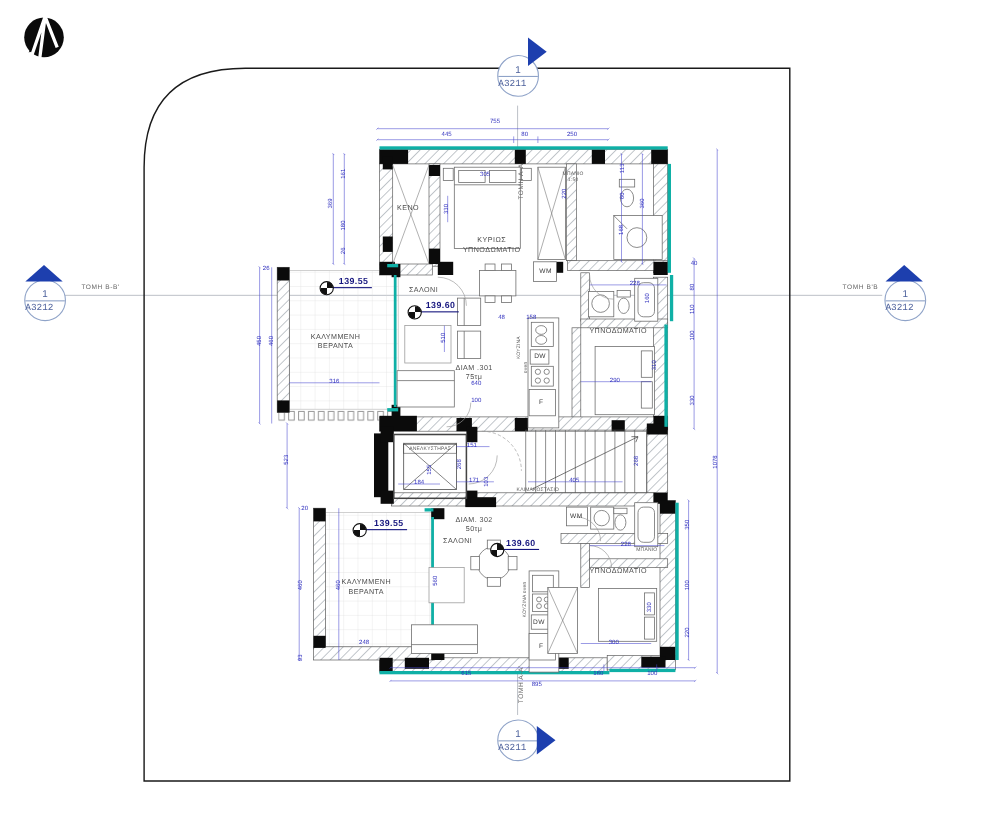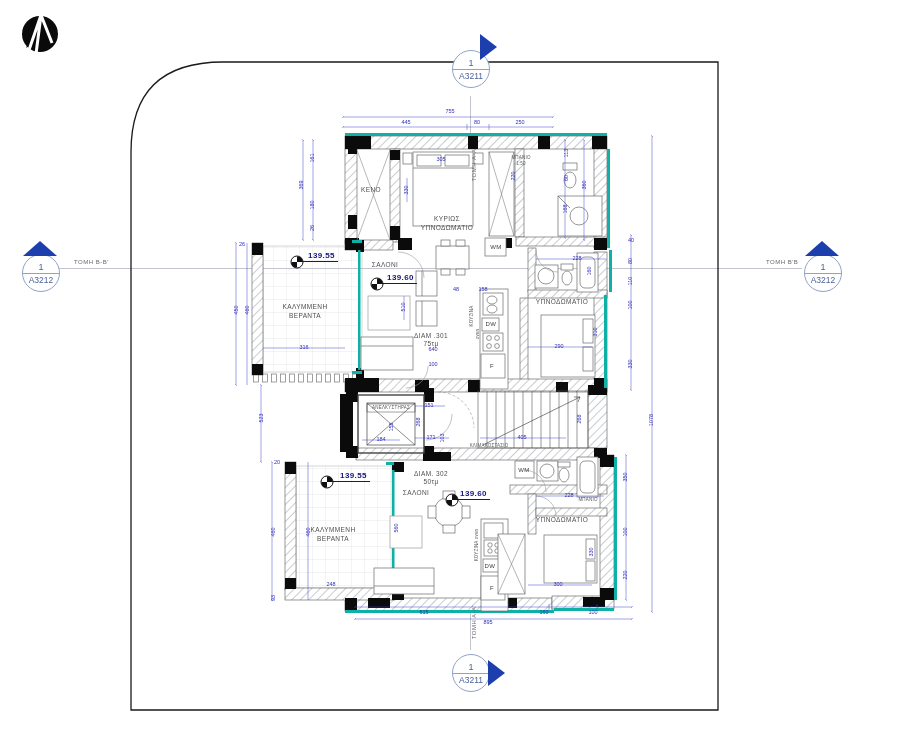--- a/index.html
+++ b/index.html
@@ -19,21 +19,21 @@
   .lvlsym{position:absolute;width:11px;height:11px;border-radius:50%;border:1px solid #111;
           background:conic-gradient(#111 0 25%,#fff 0 50%,#111 0 75%,#fff 0);
           transform:translate(-50%,-50%);}
   
   .marker{position:absolute;width:38px;height:38px;}
   .mcircle{position:absolute;left:0;top:0;width:36px;height:36px;border:1.2px solid #8fa3c8;
            border-radius:50%;background:#fff;display:flex;flex-direction:column;align-items:center;
            justify-content:center;z-index:2;}
   .mnum{font-size:9px;color:#4d619c;width:100%;text-align:center;border-bottom:1px solid #8fa3c8;
         padding-bottom:1px;}
-  .msheet{font-size:8.5px;color:#4d619c;width:100%;text-align:center;padding-top:1px;}
+  .msheet{font-size:8.5px;color:#4d619c;width:100%;text-align:left;padding-top:1px;font-family:Liberation Mono, monospace;}
   .tri-up{position:absolute;left:1px;top:-13px;width:0;height:0;z-index:3;
           border-left:17px solid transparent;border-right:17px solid transparent;
           border-bottom:15px solid #1d3fae;}
   .tri-right{position:absolute;width:0;height:0;z-index:3;
              border-top:13px solid transparent;border-bottom:13px solid transparent;
              border-left:17px solid #1d3fae;}
   .mlabel{position:absolute;font-size:6px;color:#6a6a6a;white-space:nowrap;letter-spacing:.5px;}
   .mlabel.vert{transform:translate(-50%,-50%) rotate(-90deg);}
   .sline{position:absolute;background:#c2c6cc;}
 </style>

